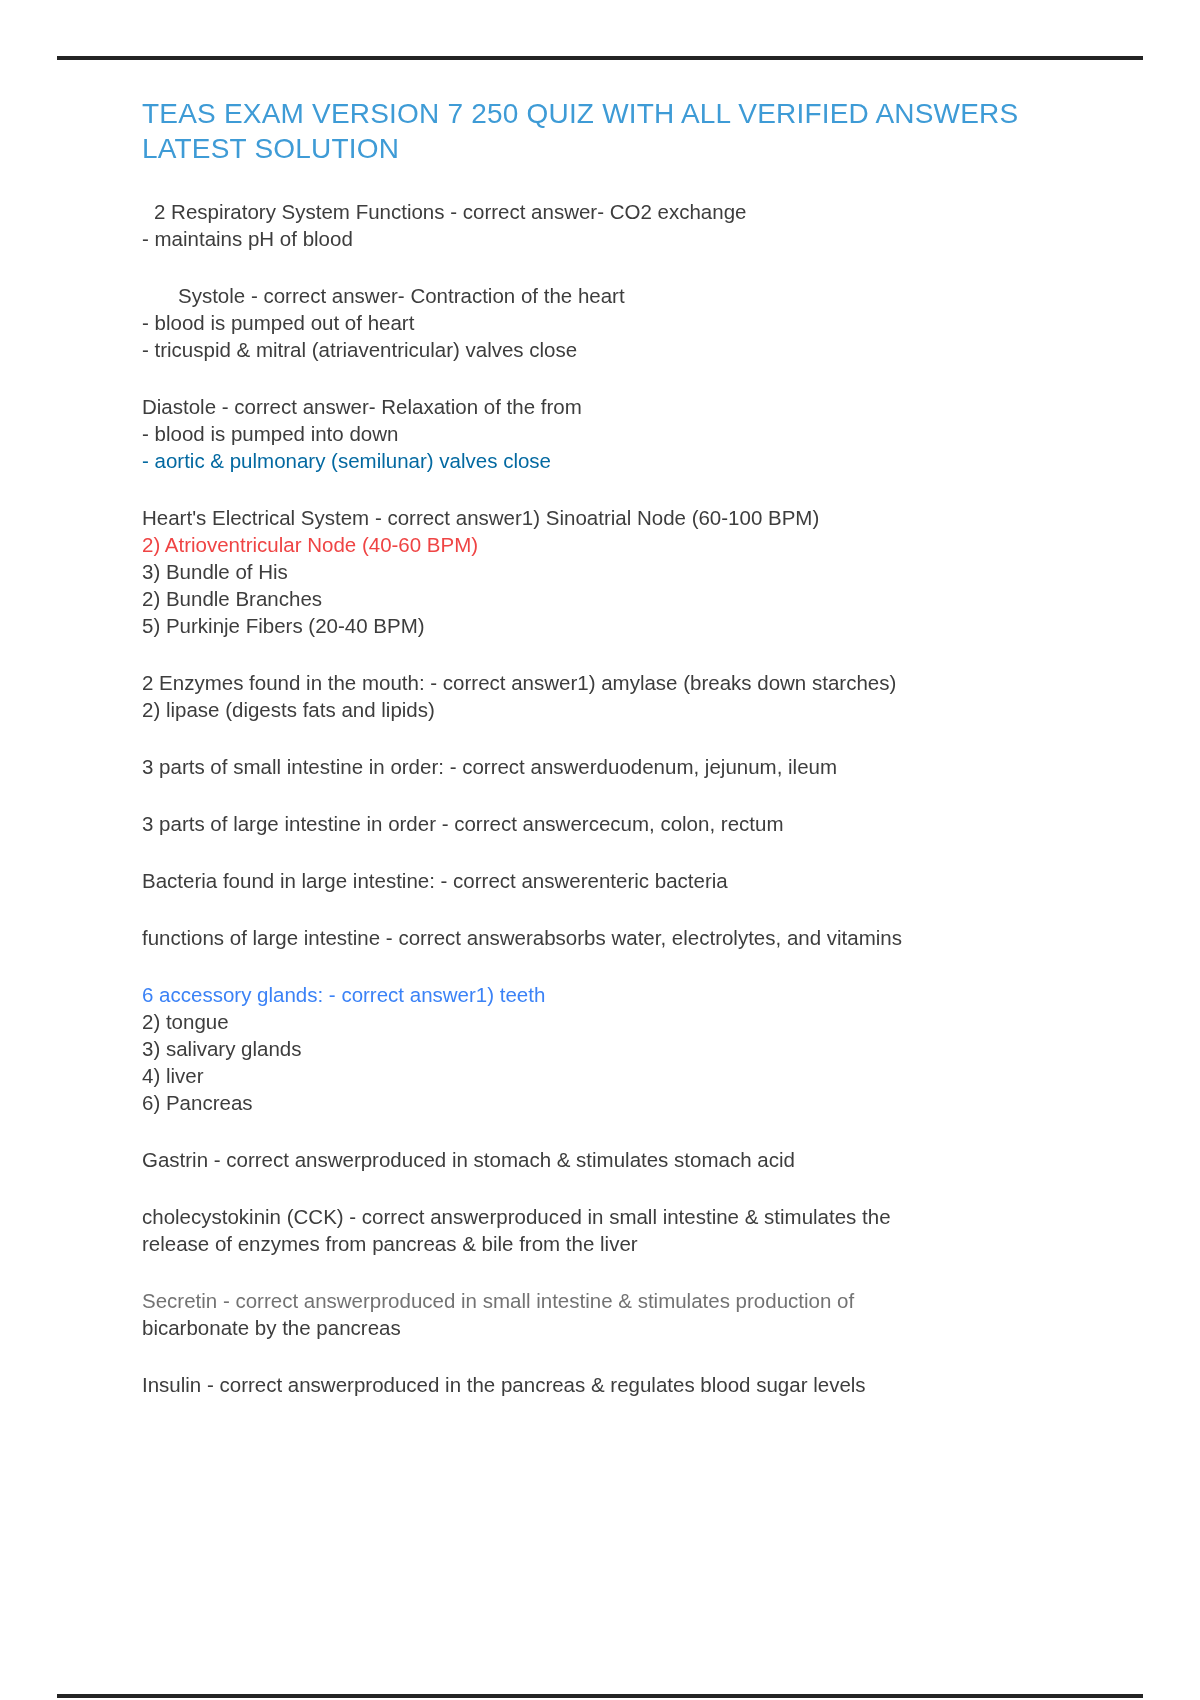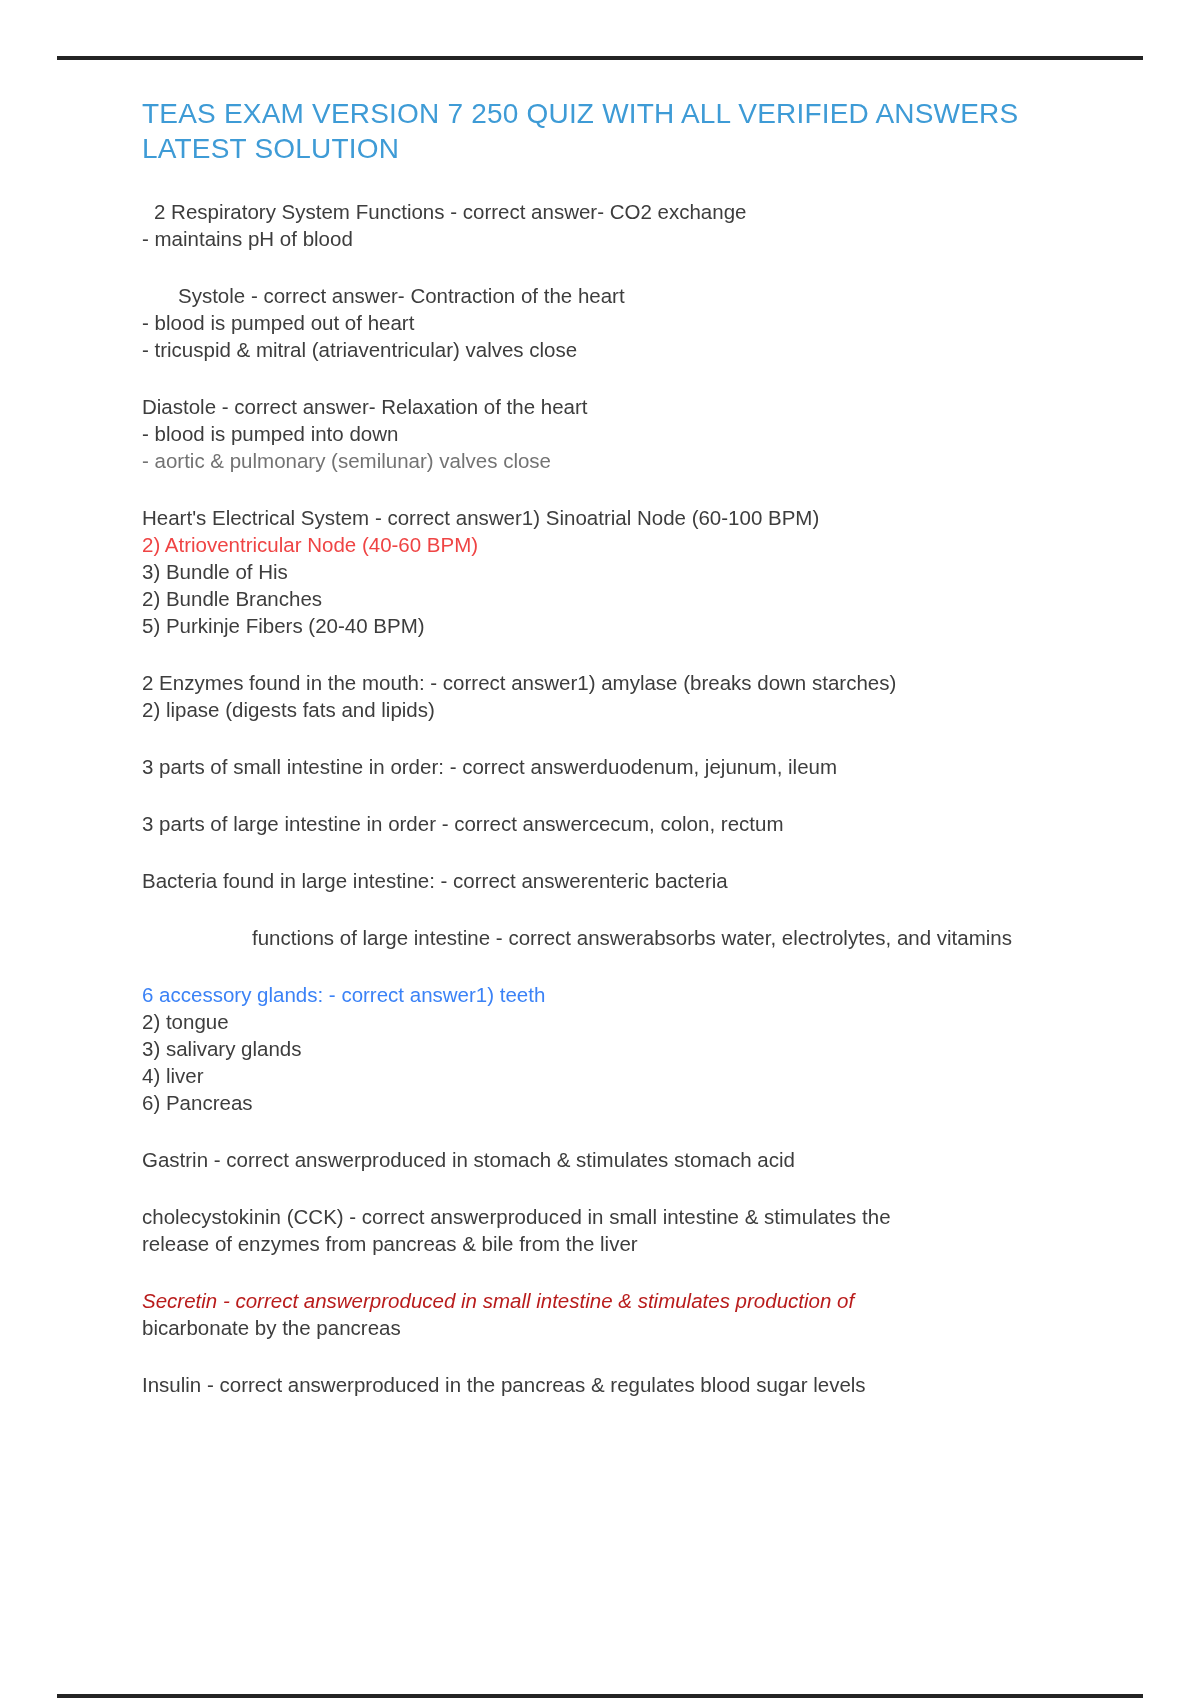--- a/index.html
+++ b/index.html
@@ -68,23 +68,23 @@
         <div class="para">
           <div class="line" style="color: rgb(61, 61, 61); margin-left: 12px;">2 Respiratory System Functions - correct answer- CO2 exchange</div>
           <div class="line" style="color: rgb(61, 61, 61);">- maintains pH of blood</div>
         </div>
         <div class="para">
           <div class="line" style="color: rgb(61, 61, 61); margin-left: 36px;">Systole - correct answer- Contraction of the heart</div>
           <div class="line" style="color: rgb(61, 61, 61);">- blood is pumped out of heart</div>
           <div class="line" style="color: rgb(61, 61, 61);">- tricuspid &amp; mitral (atriaventricular) valves close</div>
         </div>
         <div class="para">
-          <div class="line" style="color: rgb(61, 61, 61);">Diastole - correct answer- Relaxation of the heart</div>
+          <div class="line" style="color: rgb(61, 61, 61);">Diastole - correct answer- Relaxation of the from</div>
           <div class="line" style="color: rgb(61, 61, 61);">- blood is pumped into down</div>
-          <div class="line" style="color: #737373;">- aortic &amp; pulmonary (semilunar) valves close</div>
+          <div class="line" style="color: #0369a1;">- aortic &amp; pulmonary (semilunar) valves close</div>
         </div>
         <div class="para">
           <div class="line" style="color: rgb(61, 61, 61);">Heart's Electrical System - correct answer1) Sinoatrial Node (60-100 BPM)</div>
           <div class="line" style="color: #ef4444;">2) Atrioventricular Node (40-60 BPM)</div>
           <div class="line" style="color: rgb(61, 61, 61);">3) Bundle of His</div>
           <div class="line" style="color: rgb(61, 61, 61);">2) Bundle Branches</div>
           <div class="line" style="color: rgb(61, 61, 61);">5) Purkinje Fibers (20-40 BPM)</div>
         </div>
         <div class="para">
           <div class="line" style="color: rgb(61, 61, 61);">2 Enzymes found in the mouth: - correct answer1) amylase (breaks down starches)</div>
@@ -93,38 +93,38 @@
         <div class="para">
           <div class="line" style="color: rgb(61, 61, 61);">3 parts of small intestine in order: - correct answerduodenum, jejunum, ileum</div>
         </div>
         <div class="para">
           <div class="line" style="color: rgb(61, 61, 61);">3 parts of large intestine in order - correct answercecum, colon, rectum</div>
         </div>
         <div class="para">
           <div class="line" style="color: rgb(61, 61, 61);">Bacteria found in large intestine: - correct answerenteric bacteria</div>
         </div>
         <div class="para">
-          <div class="line" style="color: rgb(61, 61, 61); text-align: center;">functions of large intestine - correct answerabsorbs water, electrolytes, and vitamins</div>
+          <div class="line" style="color: rgb(61, 61, 61);">functions of large intestine - correct answerabsorbs water, electrolytes, and vitamins</div>
         </div>
         <div class="para">
           <div class="line" style="color: #3b82f6;">6 accessory glands: - correct answer1) teeth</div>
           <div class="line" style="color: rgb(61, 61, 61);">2) tongue</div>
           <div class="line" style="color: rgb(61, 61, 61);">3) salivary glands</div>
           <div class="line" style="color: rgb(61, 61, 61);">4) liver</div>
           <div class="line" style="color: rgb(61, 61, 61);">6) Pancreas</div>
         </div>
         <div class="para">
           <div class="line" style="color: rgb(61, 61, 61);">Gastrin - correct answerproduced in stomach &amp; stimulates stomach acid</div>
         </div>
         <div class="para">
           <div class="line" style="color: rgb(61, 61, 61);">cholecystokinin (CCK) - correct answerproduced in small intestine &amp; stimulates the</div>
           <div class="line" style="color: rgb(61, 61, 61);">release of enzymes from pancreas &amp; bile from the liver</div>
         </div>
         <div class="para">
-          <div class="line" style="color: #b91c1c; font-style: italic;">Secretin - correct answerproduced in small intestine &amp; stimulates production of</div>
+          <div class="line" style="color: #737373;">Secretin - correct answerproduced in small intestine &amp; stimulates production of</div>
           <div class="line" style="color: rgb(61, 61, 61);">bicarbonate by the pancreas</div>
         </div>
         <div class="para">
           <div class="line" style="color: rgb(61, 61, 61);">Insulin - correct answerproduced in the pancreas &amp; regulates blood sugar levels</div>
         </div>
       </div>
   </div>
 
   <div class="rule rule-bottom" style="background: rgb(36, 36, 36);"></div>
 </div>

